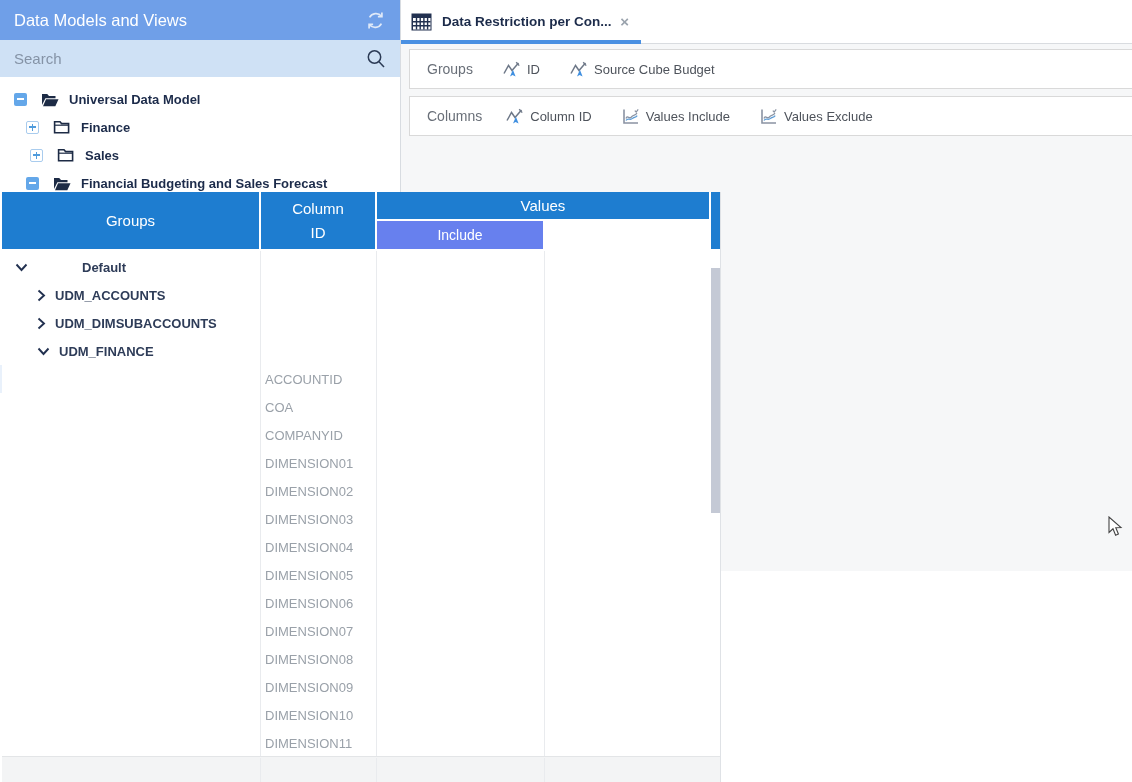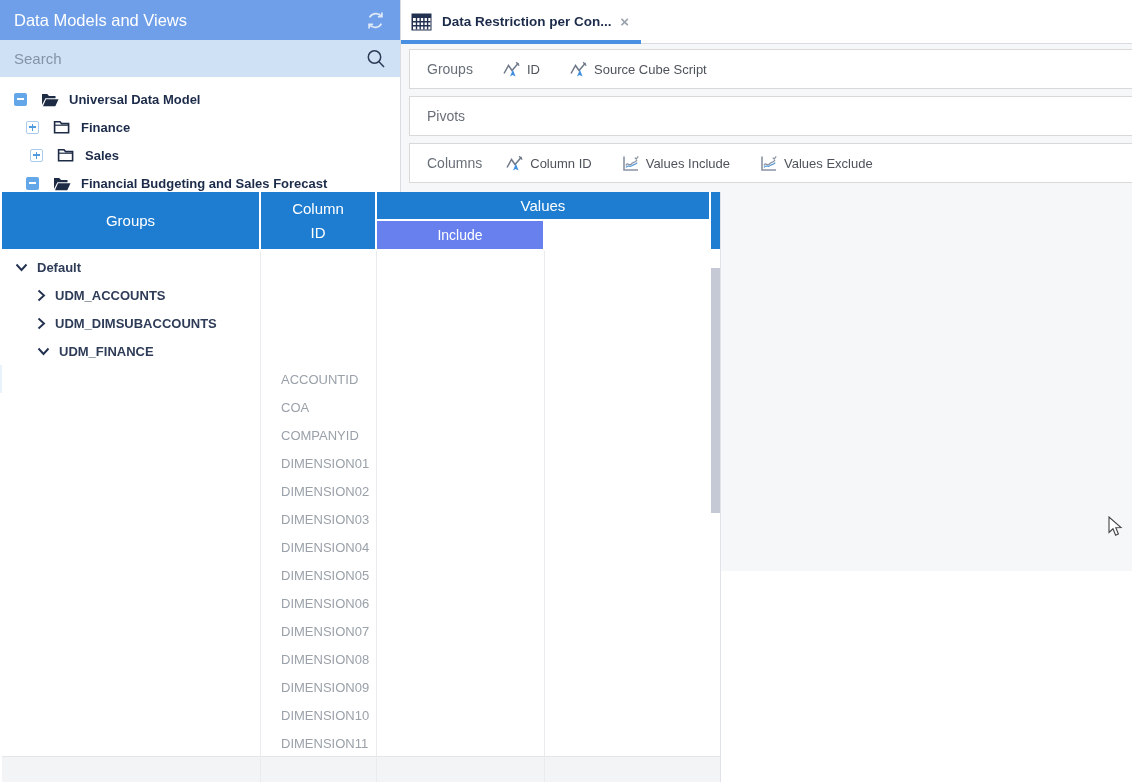--- a/index.html
+++ b/index.html
@@ -50,21 +50,21 @@
   .th{background:#1e7dd0;color:#fff;display:flex;align-items:center;justify-content:center;font-size:15px;}
   .th.groups-h{grid-column:1;grid-row:1/3;}
   .th.column-h{grid-column:2;grid-row:1/3;flex-direction:column;line-height:1.55;align-items:center;}
   .th.values-h{grid-column:3/5;grid-row:1;}
   .th.sub-h{background:#6780ee;font-size:14px;grid-row:2;}
   .th.filler-h{grid-column:5;grid-row:1/3;}
   .tbody{position:absolute;top:59px;left:0;width:718px;bottom:26px;background:#fff;overflow:hidden;}
   .vline{position:absolute;top:0;bottom:0;width:1px;background:#e9ebee;}
   .grow{height:28px;display:flex;align-items:center;font-weight:bold;font-size:13px;color:#2e3c58;cursor:pointer;}
   .chev{display:flex;margin-right:9px;}
-  .colid-rows{position:absolute;top:114px;left:16px;width:373px;}
+  .colid-rows{position:absolute;top:114px;left:0;width:373px;}
   .crow{height:28px;display:flex;align-items:center;padding-left:263px;color:#9aa1a9;font-size:13px;cursor:default;}
   .scroll-thumb{position:absolute;left:709px;width:9px;top:17px;height:245px;background:#c4c9d5;cursor:pointer;}
   .tfoot{position:absolute;bottom:0;left:0;width:718px;height:26px;background:#f3f4f5;border-top:1px solid #e3e5e7;box-sizing:border-box;}
   .cursor{position:absolute;left:1108px;top:516px;z-index:99;pointer-events:none;}
 </style>
 </head>
 <body>
 
 <div class="sidebar">
   <div class="sb-header">
@@ -340,25 +340,22 @@
           <span class="chip-label">ID</span>
         </span>
         <span class="chip">
           <span class="chip-icon">
             <svg width="18" height="17" viewBox="0 0 18 17">
       <path d="M1 12.5 L5.5 4.5 L9 9.5 L15.5 2" fill="none" stroke="#6e7888" stroke-width="1.5"></path>
       <path d="M13.2 1.2 L16.2 4.6" stroke="#6e7888" stroke-width="1.3"></path>
       <path d="M9.9 8.8 L12.6 15.6 L9.6 13.9 L7 15.4 Z" fill="#3f8fe0"></path>
             </svg>
           </span>
-          <span class="chip-label">Source Cube Script</span>
-        </span>
-      </div>
-      <div class="panel-box">
-        <span class="panel-label">Pivots</span>
+          <span class="chip-label">Source Cube Budget</span>
+        </span>
       </div>
       <div class="panel-box">
         <span class="panel-label">Columns</span>
         <span class="chip">
           <span class="chip-icon">
             <svg width="18" height="17" viewBox="0 0 18 17">
       <path d="M1 12.5 L5.5 4.5 L9 9.5 L15.5 2" fill="none" stroke="#6e7888" stroke-width="1.5"></path>
       <path d="M13.2 1.2 L16.2 4.6" stroke="#6e7888" stroke-width="1.3"></path>
       <path d="M9.9 8.8 L12.6 15.6 L9.6 13.9 L7 15.4 Z" fill="#3f8fe0"></path>
             </svg>
@@ -400,21 +397,21 @@
     </div>
     <div class="th values-h">Values</div>
     <div class="th sub-h" style="grid-column:3;">Include</div>
     <div class="th filler-h"></div>
   </div>
   <div class="tbody">
     <div class="vline" style="left:258px"></div>
     <div class="vline" style="left:374px"></div>
     <div class="vline" style="left:542px"></div>
     <div id="group-rows" style="position:absolute;top:2px;left:0;width:258px;">
-        <div class="grow" style="padding-left: 13px;">
+        <div class="grow" style="padding-left: 13px; gap: 45px;">
           <span class="chev">
             <svg width="13" height="9" viewBox="0 0 13 9">
               <path d="M1.5 1.5 L6.5 7 L11.5 1.5" fill="none" stroke="#223150" stroke-width="1.9"></path>
             </svg>
           </span>
           <span>Default</span>
         </div>
         <div class="grow" style="padding-left: 35px; align-items: center;">
           <span class="chev">
             <svg width="9" height="13" viewBox="0 0 9 13">

